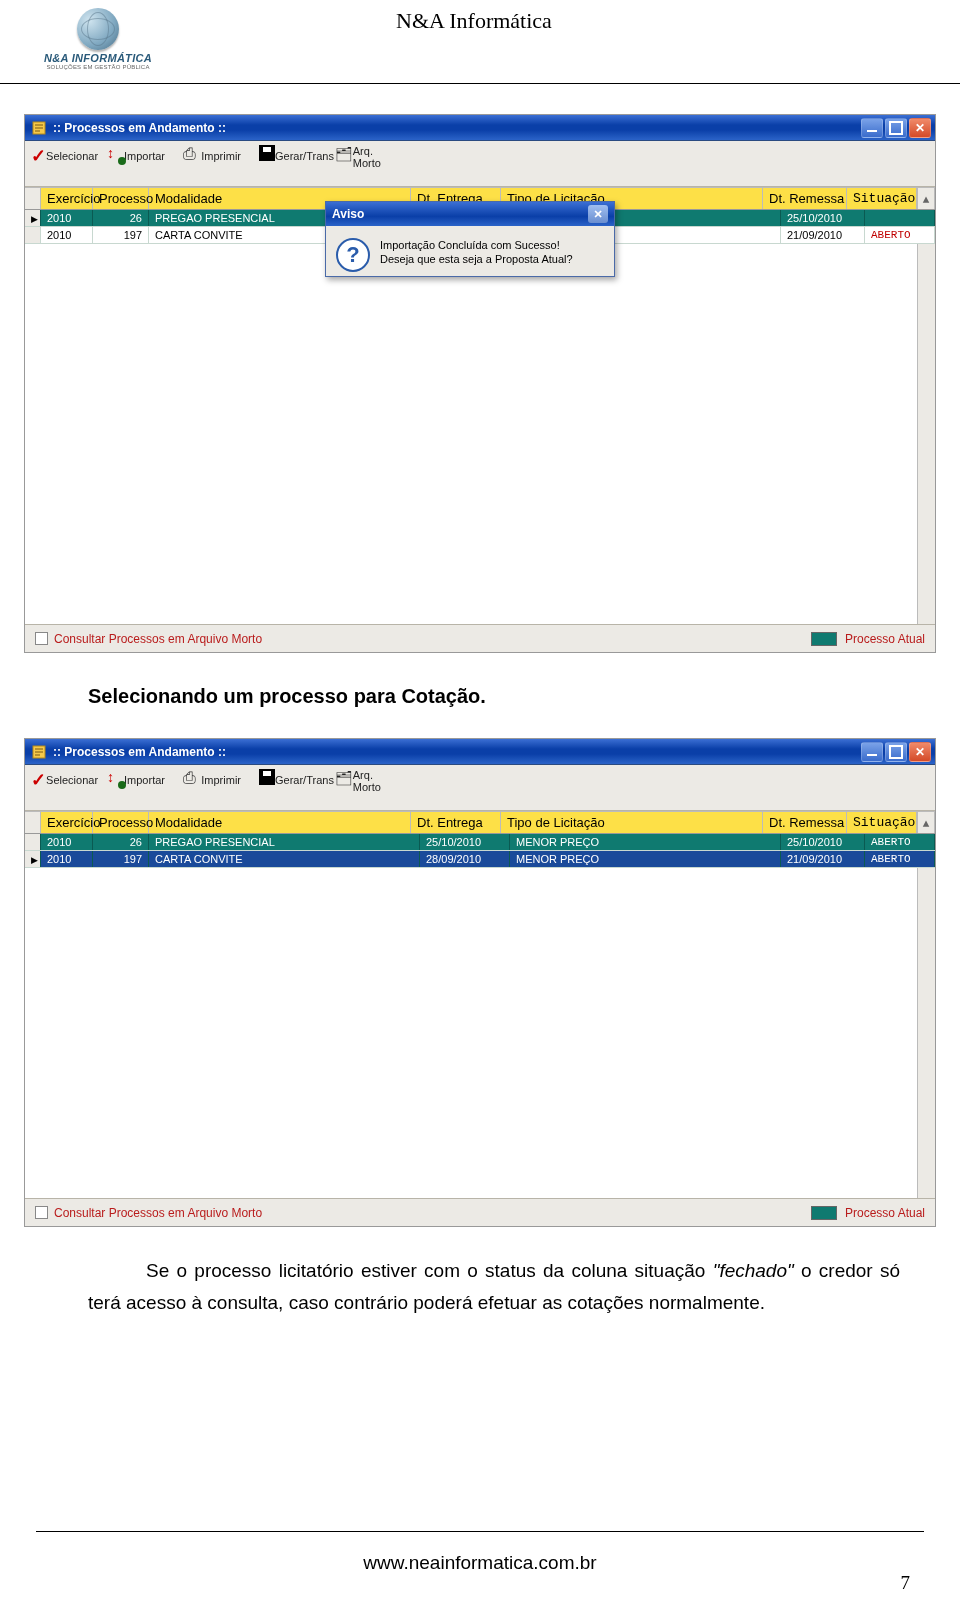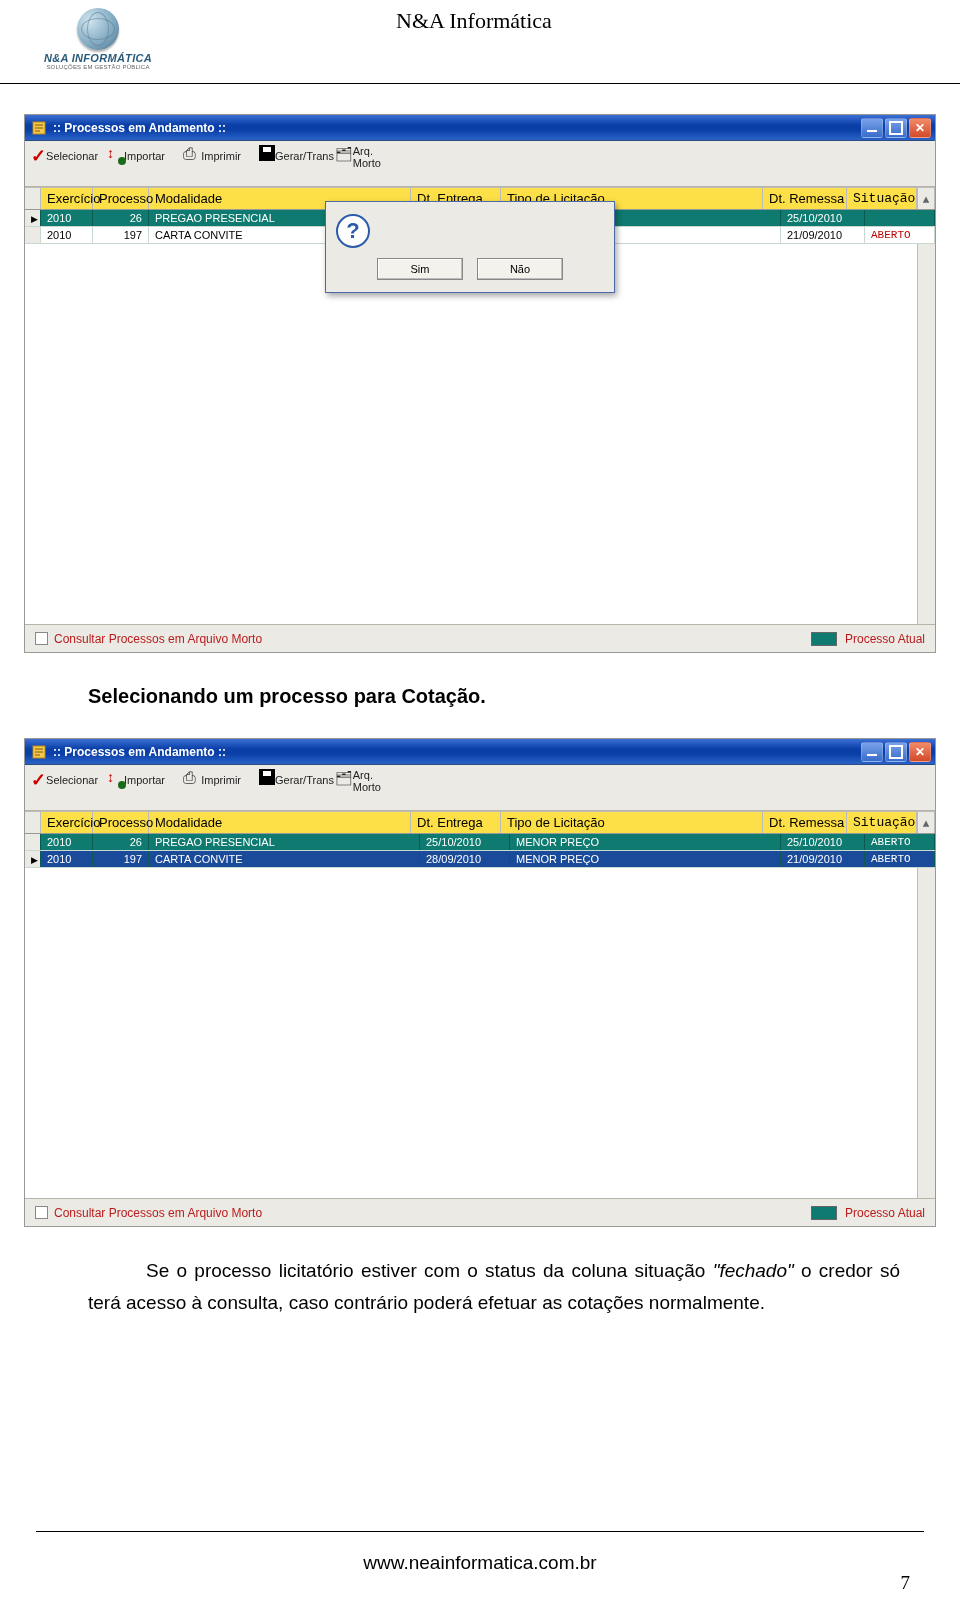--- a/index.html
+++ b/index.html
@@ -262,26 +262,31 @@
 
   <div class="statusbar">
     <span class="chk"></span>
     <span>Consultar Processos em Arquivo Morto</span>
     <span class="spacer"></span>
     <span class="swatch"></span>
     <span>Processo Atual</span>
   </div>
 
   <div class="dialog">
+    <div class="dtitle">
+      <span>Aviso</span>
+      <span class="spacer"></span>
+      <span class="dclose">✕</span>
+    </div>
     <div class="dbody">
       <div class="qmark">?</div>
-    </div>
-    <div class="dbtns">
-      <div class="dbtn">Sim</div>
-      <div class="dbtn">Não</div>
+      <div class="dmsg">
+        <div>Importação Concluída com Sucesso!</div>
+        <div>Deseja que esta seja a Proposta Atual?</div>
+      </div>
     </div>
   </div>
 </div>
 
 <div class="doc-text">
   <h2>Selecionando um processo para Cotação.</h2>
 </div>
 
 <div class="winblock">
   <div class="titlebar">

